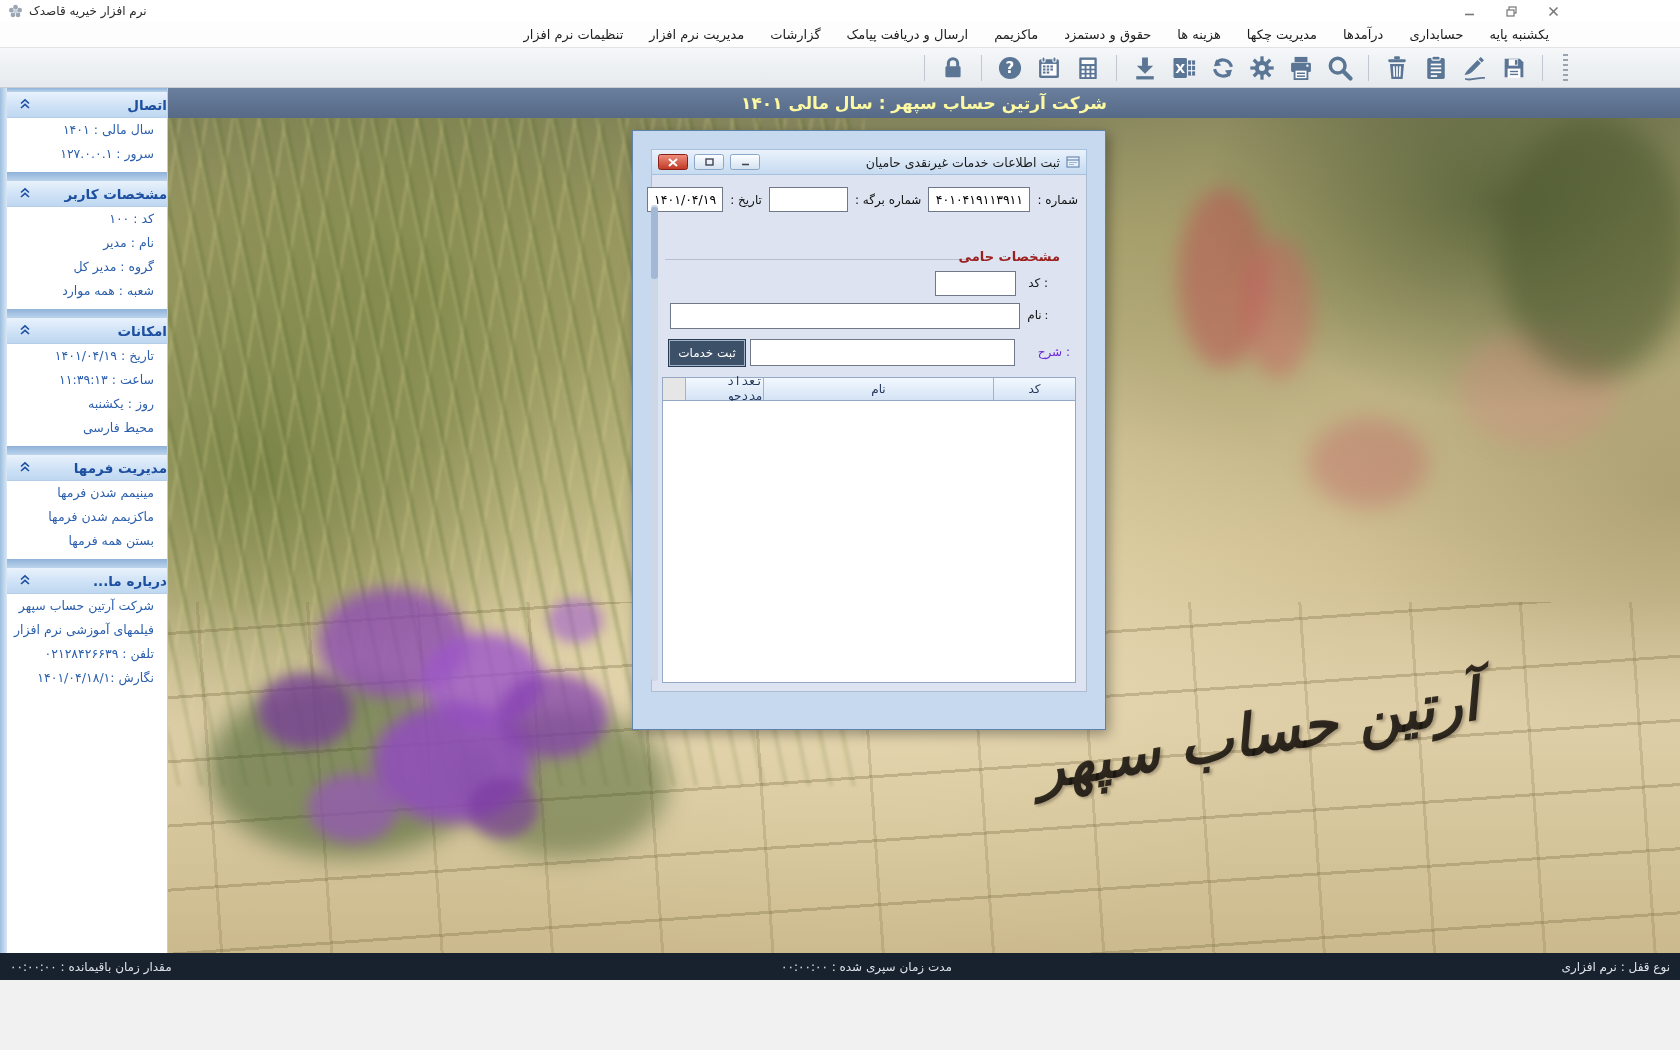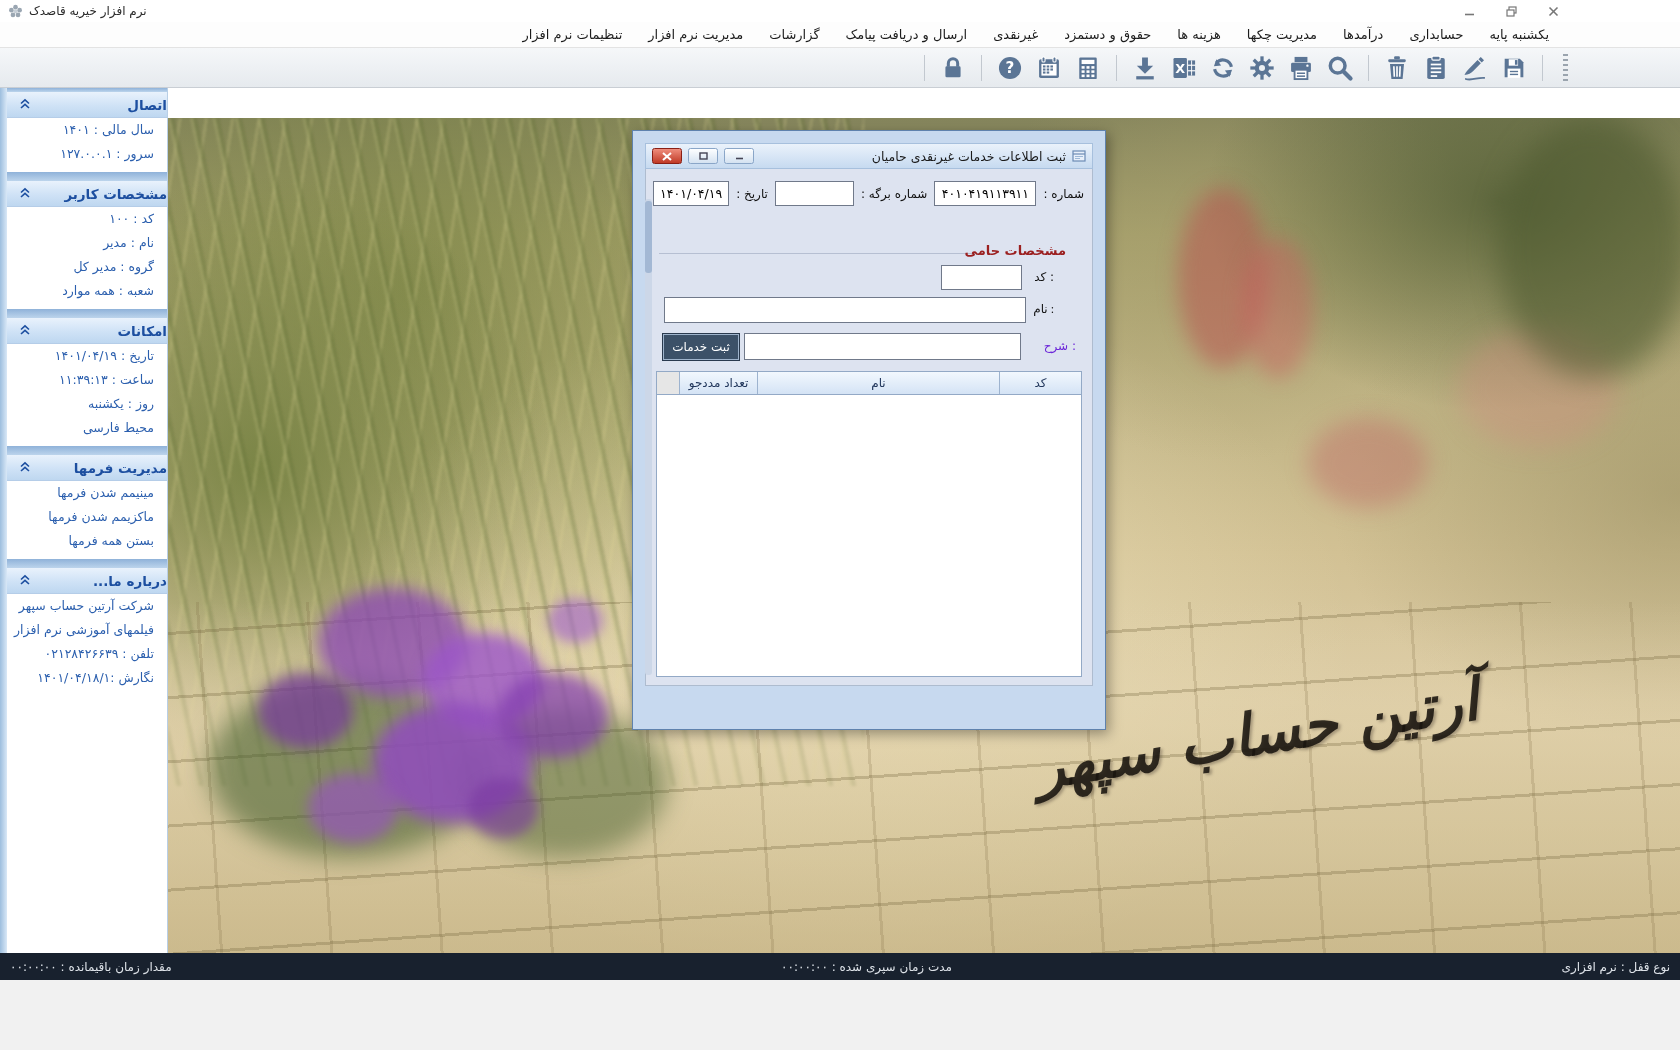--- a/index.html
+++ b/index.html
@@ -57,21 +57,21 @@
     repeating-linear-gradient(78deg, rgba(205,200,140,0) 0 7px, rgba(198,198,132,.5) 7px 9px, rgba(88,104,48,.35) 9px 13px, transparent 13px 22px),
     repeating-linear-gradient(99deg, transparent 0 11px, rgba(226,216,152,.4) 11px 13px, transparent 13px 26px);}
   .bg-path{position:absolute;left:0;right:0;bottom:0;height:42%;background:
     repeating-linear-gradient(176deg, rgba(120,105,60,0) 0 30px, rgba(108,94,54,.28) 30px 33px, rgba(0,0,0,0) 33px 64px),
     repeating-linear-gradient(86deg, transparent 0 52px, rgba(120,100,60,.2) 52px 55px, transparent 55px 110px),
     linear-gradient(180deg, rgba(222,206,165,0), rgba(226,210,170,.5) 35%, rgba(205,187,140,.6));}
   .blob{position:absolute;border-radius:50%;}
   .watermark{position:absolute;right:200px;top:582px;transform:rotate(-9deg);font-family:"DejaVu Serif",serif;font-style:italic;font-weight:bold;font-size:58px;color:rgba(25,20,15,.88);letter-spacing:-2px;text-shadow:2px 2px 3px rgba(60,50,40,.35);direction:rtl;white-space:nowrap;}
 
   
-  #dialog{position:absolute;left:464px;top:12px;width:474px;height:600px;box-sizing:border-box;background:#c7d9ef;border:1px solid #5f82ad;box-shadow:3px 4px 12px rgba(0,0,0,.35);padding:12px;}
+  #dialog{position:absolute;left:464px;top:12px;width:474px;height:600px;box-sizing:border-box;background:#c7d9ef;border:1px solid #5f82ad;box-shadow:3px 4px 12px rgba(0,0,0,.35);padding:18px;}
   .dlg-titlebar{height:26px;background:linear-gradient(180deg,#eaf2fb,#c6daf0);border:1px solid #a7c0dd;box-sizing:border-box;display:flex;align-items:center;justify-content:space-between;direction:rtl;padding:0 6px;}
   .dlg-tg{display:flex;align-items:center;gap:6px;}
   .dlg-title{font-size:12.5px;color:#1b1b1b;white-space:nowrap;}
   .dlg-btns{display:flex;direction:ltr;gap:6px;}
   .dlg-btn{width:30px;height:16px;border-radius:2.5px;display:flex;align-items:center;justify-content:center;box-sizing:border-box;}
   .dlg-close{background:linear-gradient(180deg,#ef8d7c,#c03a26);border:1px solid #8a2015;}
   .dlg-gray{background:linear-gradient(180deg,#fdfeff,#d4e2f1);border:1px solid #8aa6c8;}
   .dlg-body{position:relative;height:517px;background:#dde3f0;border:1px solid #aebccf;border-top:none;box-sizing:border-box;}
 
   .fld-row{position:absolute;top:12px;right:8px;left:10px;display:flex;direction:rtl;align-items:center;gap:7px;white-space:nowrap;}
@@ -91,21 +91,21 @@
   .in-name{position:absolute;top:128px;right:66px;left:18px;height:26px;}
   .lbl-desc{position:absolute;top:170px;right:16px;font-size:12px;color:#6d28d9;}
   .in-desc{position:absolute;top:164px;right:71px;left:98px;height:27px;}
   .btn-submit{position:absolute;top:165px;left:17px;width:76px;height:26px;background:#3c5168;border:1px solid #9fb4cc;outline:1px solid #2a3a4e;color:#fff;font-family:"DejaVu Sans",sans-serif;font-size:12px;direction:rtl;cursor:default;}
 
   .dlg-table{position:absolute;left:10px;right:10px;top:202px;bottom:8px;border:1px solid #93a9c6;background:#fff;display:flex;flex-direction:column;}
   .tbl-head{height:22px;display:flex;direction:rtl;background:linear-gradient(180deg,#f2f8fe,#d4e3f5);border-bottom:1px solid #93a9c6;}
   .th{display:flex;align-items:center;justify-content:center;font-size:12px;color:#22375c;border-left:1px solid #9db3cf;box-sizing:border-box;}
   .th-code{width:82px;}
   .th-name{flex:1;}
-  .th-count{width:78px;}
+  .th-count{width:78px;font-family:Liberation Mono, monospace;}
   .th-sel{width:22px;background:#e6e6e6;border-left:none;}
   .tbl-body{flex:1;background:#fff;}
 
   .dlg-scroll{position:absolute;left:-1px;top:30px;bottom:10px;width:7px;background:#ccd7e8;border-radius:3px;}
   .dlg-thumb{position:absolute;top:2px;left:0;width:7px;height:72px;background:#a3b8d4;border-radius:3px;}
 
   
   #statusbar{position:absolute;left:0;top:953px;width:1680px;height:27px;background:#18212e;display:flex;align-items:center;justify-content:space-between;direction:rtl;padding:0 10px;box-sizing:border-box;}
   #statusbar span{color:#dde2e8;font-size:12px;direction:rtl;}
   #bottomfill{position:absolute;left:0;top:980px;width:1680px;height:70px;background:#f1f1f1;}
@@ -154,21 +154,21 @@
     </div>
   </div>
 
   <div id="menubar">
     <span class="menu-item">یکشنبه پایه</span>
     <span class="menu-item">حسابداری</span>
     <span class="menu-item">درآمدها</span>
     <span class="menu-item">مدیریت چکها</span>
     <span class="menu-item">هزینه ها</span>
     <span class="menu-item">حقوق و دستمزد</span>
-    <span class="menu-item">غیرنقدی</span>
+    <span class="menu-item">ماکزیمم</span>
     <span class="menu-item">ارسال و دریافت پیامک</span>
     <span class="menu-item">گزارشات</span>
     <span class="menu-item">مدیریت نرم افزار</span>
     <span class="menu-item">تنظیمات نرم افزار</span>
   </div>
 
   <div id="toolbar">
     <div class="tsep"></div>
     <div class="tbtn" title="lock">
       <svg viewBox="0 0 24 24">
@@ -310,20 +310,23 @@
           <rect x="12.8" y="5.2" width="2.2" height="4" fill="#5b7595"></rect>
           <rect x="6.5" y="12.5" width="11" height="8" fill="#fff"></rect>
           <line x1="8.5" y1="15" x2="15.5" y2="15" stroke="#5b7595" stroke-width="1.2"></line>
           <line x1="8.5" y1="17.5" x2="15.5" y2="17.5" stroke="#5b7595" stroke-width="1.2"></line>
         </svg>
     </div>
     <div class="tsep"></div>
     <div class="tgrip"></div>
   </div>
 
+  <div id="appheader">
+    <span>شرکت آرتین حساب سپهر  :  سال مالی ۱۴۰۱</span>
+  </div>
 
   <div id="sidebar">
     <div class="sb-leftstrip"></div>
     <div class="sb-body">
       <div class="sb-topstrip"></div>
       <div class="sb-pin" style="position:absolute;left:2px;top:8px;"></div>
 
       <div class="sb-header">
         <svg class="sb-chevron" viewBox="0 0 12 12" fill="none" stroke="#1d4fa0" stroke-width="1.6">
             <polyline points="2,5.5 6,1.8 10,5.5"></polyline>

